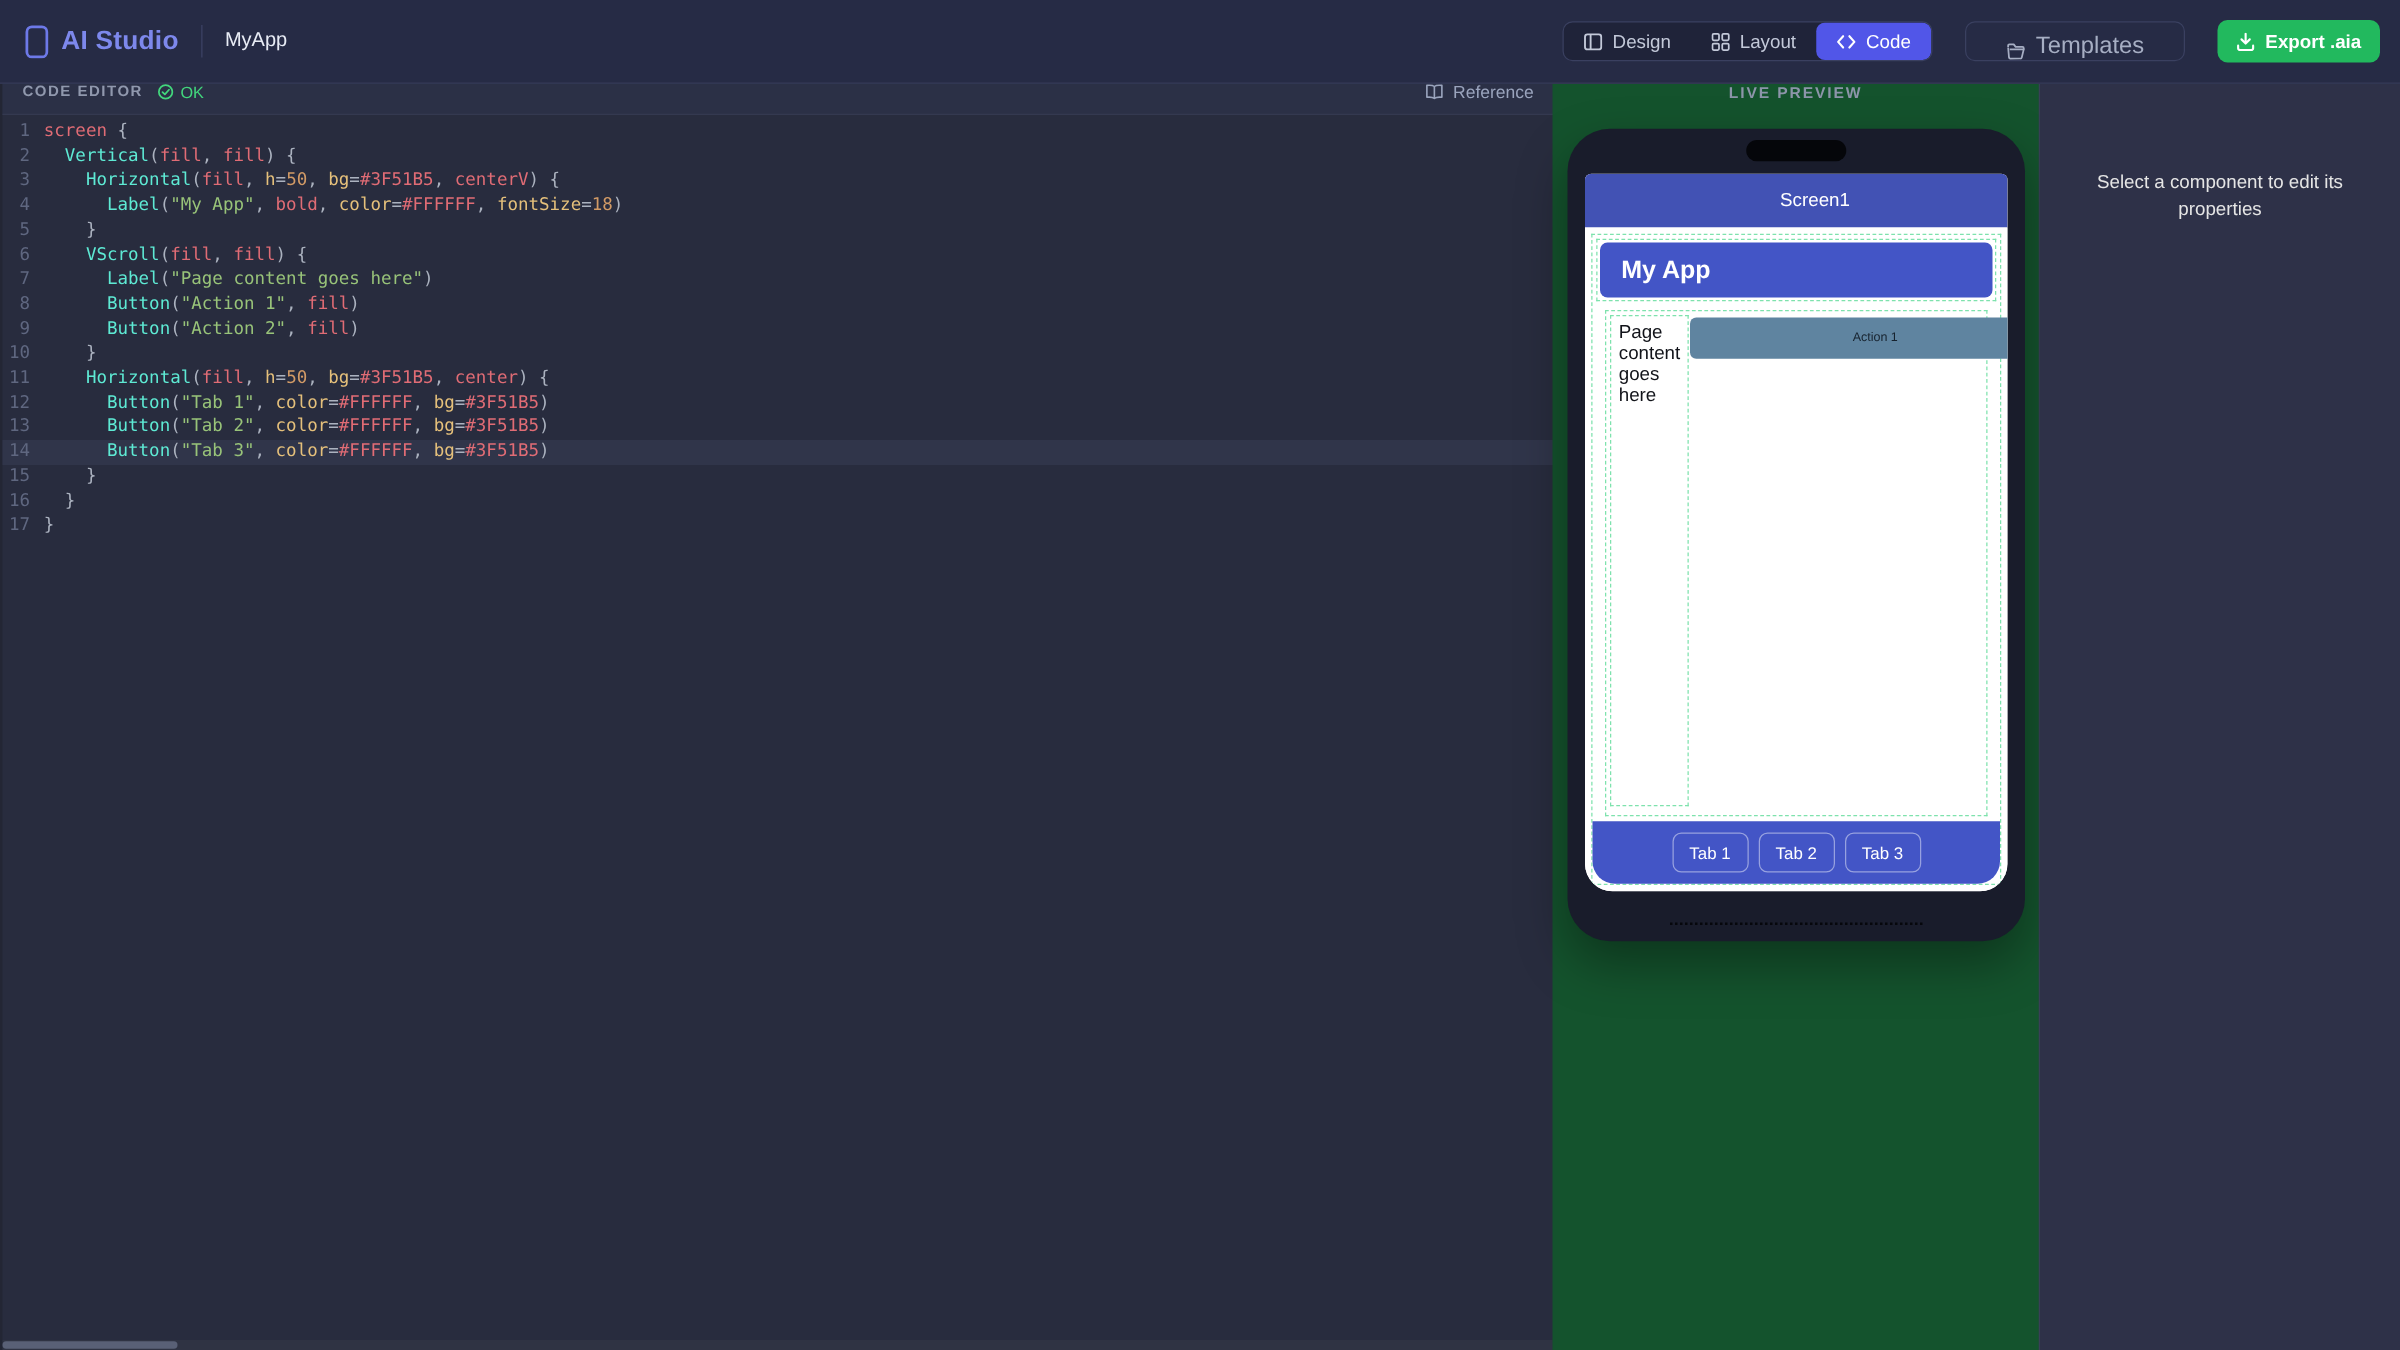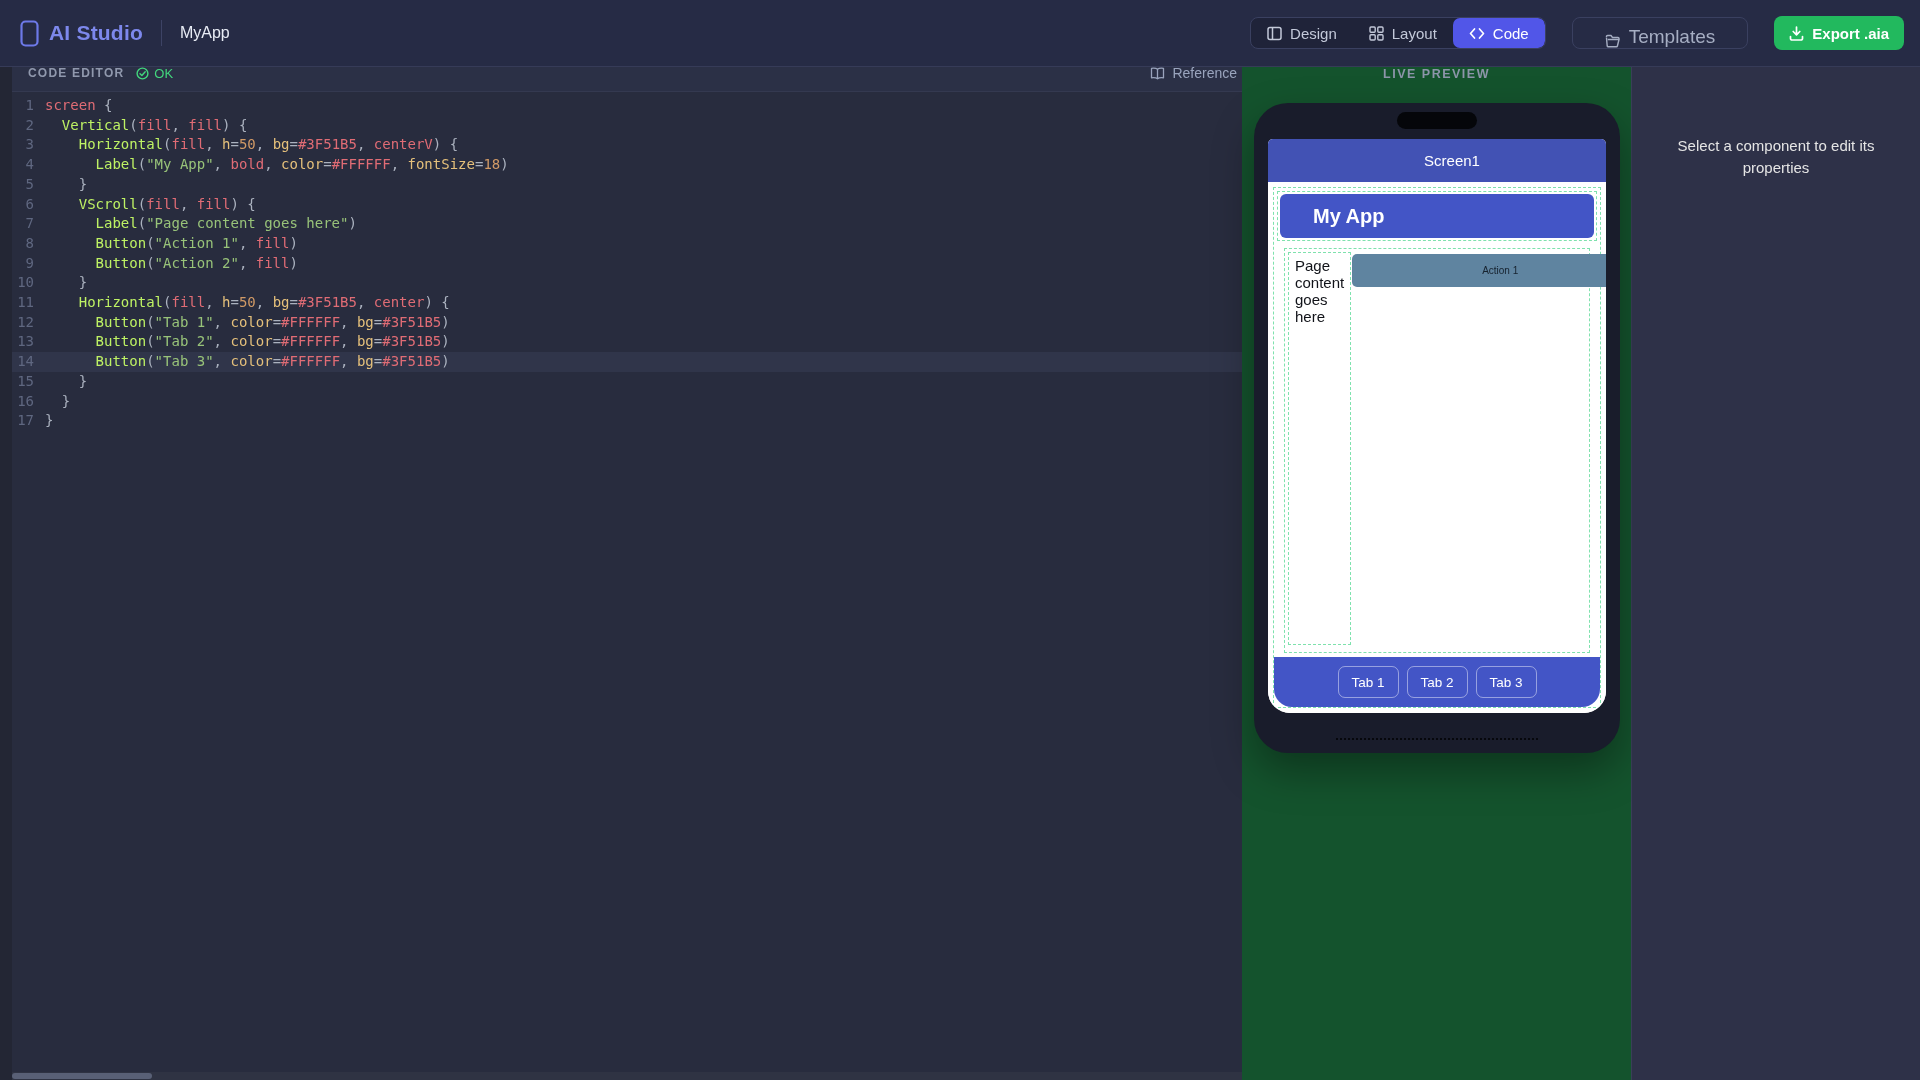--- a/index.html
+++ b/index.html
@@ -21,38 +21,38 @@
               color:#c3c9d9; font-size:15px; background:transparent; border:none; cursor:pointer; }
   .seg-item.active { background:#5156e8; color:#ffffff; border-radius:7px; }
   .btn-outline { height:32px; display:flex; align-items:flex-end; gap:8px; padding:0 32px;
                  background:transparent; border:1px solid #3a4060; border-radius:8px;
                  color:#a6aec3; font-size:19px; cursor:pointer; }
   .btn-export { height:34px; display:flex; align-items:center; gap:8px; padding:0 15px;
                 background:#22b95e; border:none; border-radius:8px;
                 color:#ffffff; font-size:15px; font-weight:bold; cursor:pointer; }
 
   
-  .code-panel { position:absolute; left:12px; top:55px; width:1242px; height:1025px;
+  .code-panel { position:absolute; left:2px; top:55px; width:1242px; height:1025px;
                 background:#282c3e; border-right:1px solid #343950; }
   .code-header { height:37px; background:#2b3046; border-bottom:1px solid #343950;
                  display:flex; align-items:center; padding:0 16px; }
   .code-title { font-size:12px; font-weight:bold; color:#9098ad; letter-spacing:1.2px; }
   .code-status { display:flex; align-items:center; gap:5px; margin-left:12px;
                  color:#42d77d; font-size:13px; }
   .reference-btn { margin-left:auto; display:flex; align-items:center; gap:7px;
                    background:none; border:none; color:#9aa4bd; font-size:14px; cursor:pointer; }
   .code-area { padding-top:4px; font-family:"DejaVu Sans Mono", monospace;
                font-size:14px; line-height:19.7px; }
   .cline { display:flex; white-space:pre; }
   .cline.active { background:#30354a; }
   .lnum { flex:none; width:22px; text-align:right; color:#5f6780; }
   .lcode { margin-left:11px; }
   .tk-p   { color:#abb2bf; }
   .tk-kw  { color:#e06c75; }
-  .tk-cls { color:#bef264; }
+  .tk-cls { color:#5eead4; }
   .tk-prop{ color:#e5c07b; }
   .tk-num { color:#d19a66; }
   .tk-str { color:#98c379; }
   .tk-hex { color:#e06c75; }
   .hscrollbar { position:absolute; left:0; bottom:0; width:100%; height:8px; background:#2f3343; }
   .hthumb { position:absolute; left:0; top:1px; width:140px; height:6px;
             background:#596076; border-radius:3px; }
 
   
   .preview-panel { position:absolute; left:1242px; top:55px; width:390px; height:1025px;
@@ -68,21 +68,21 @@
             background:#ffffff; border-radius:5px 5px 22px 22px; overflow:hidden;
             display:flex; flex-direction:column; }
   .screen-titlebar { flex:none; height:43px; background:#4252b4; color:#ffffff;
                      font-size:15px; display:flex; align-items:center; justify-content:center;padding-left:30px; }
   .screen-content { flex:1; position:relative; background:#ffffff; }
   .v-outline { position:absolute; inset:5px; border:1px dashed #7ee2ad;
                display:flex; flex-direction:column; }
   .header-wrap { border:1px dashed #7ee2ad; margin:3px; padding:2px; }
   .app-header { height:44px; background:#4355c6; border-radius:6px; color:#ffffff;
                 font-weight:bold; font-size:20px; display:flex; align-items:center;
-                padding-left:33px; }
+                padding-left:17px; }
   .vscroll { border:1px dashed #7ee2ad; margin:4px 10px; padding:3px;
              flex:1; min-height:0; display:flex; flex-direction:row; }
   .label-wrap { border:1px dashed #7ee2ad; padding:4px 6px; margin-bottom:4px;
                 font-size:15px; color:#111319; }
   .action-btn { height:33px; flex:none; background:#5f84a0; border:none; border-radius:5px;
                 color:#16222e; font-size:10px; margin:2px 1px 3px 1px; cursor:pointer;
                 display:flex; align-items:center; justify-content:center; width:calc(100% - 2px); }
   .tabbar { flex:none; margin-top:auto; height:50px; background:#4355c6;
             border-radius:0 0 18px 18px; display:flex; align-items:center;
             justify-content:center; gap:8px; }

